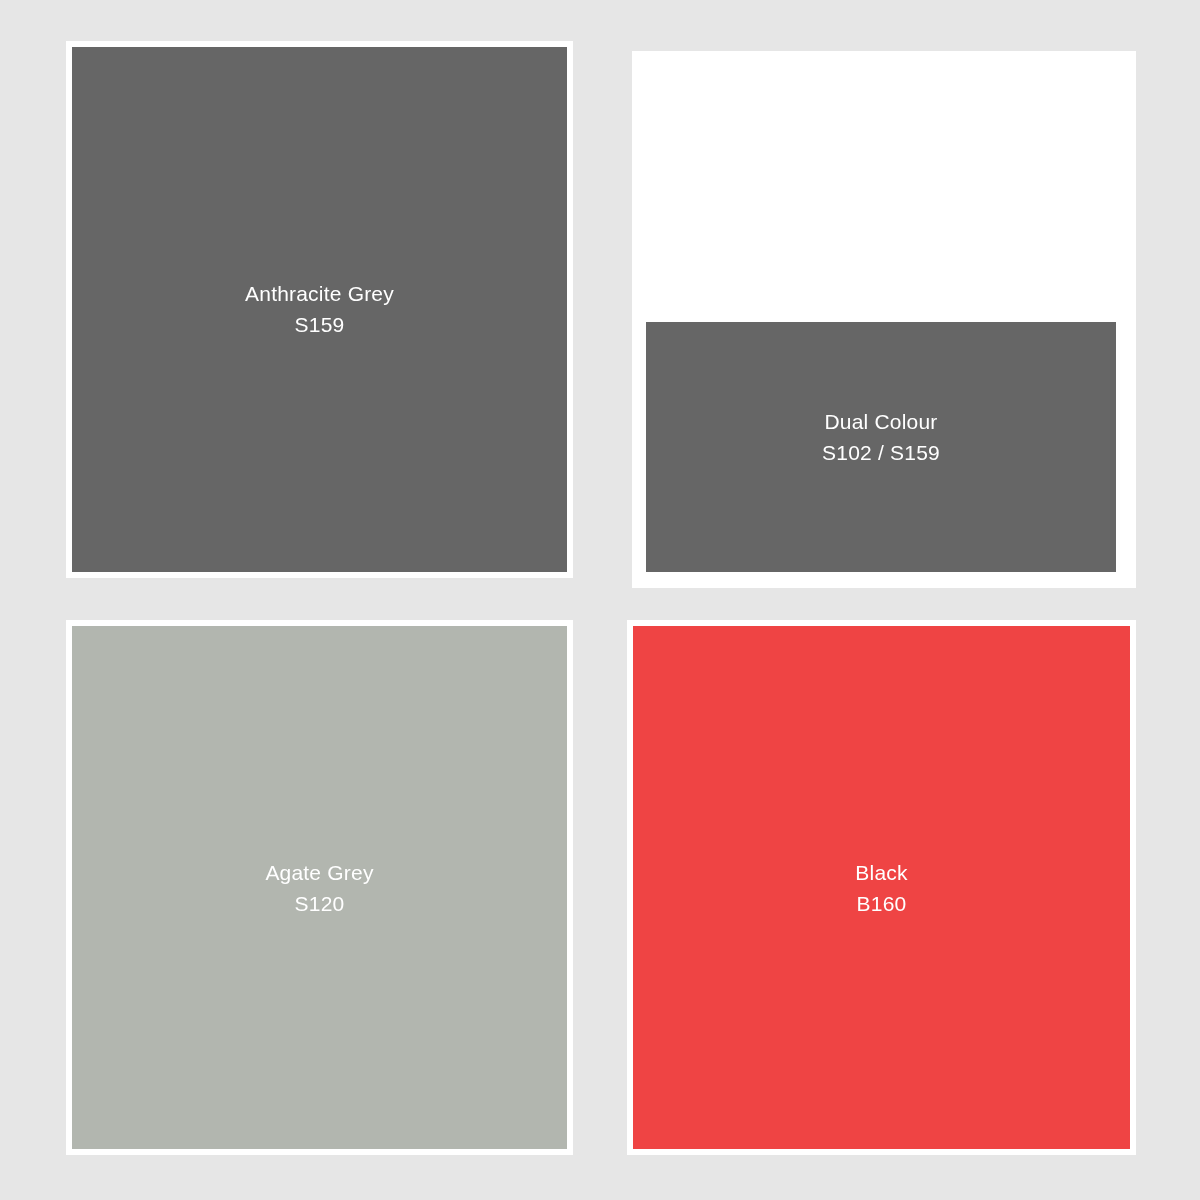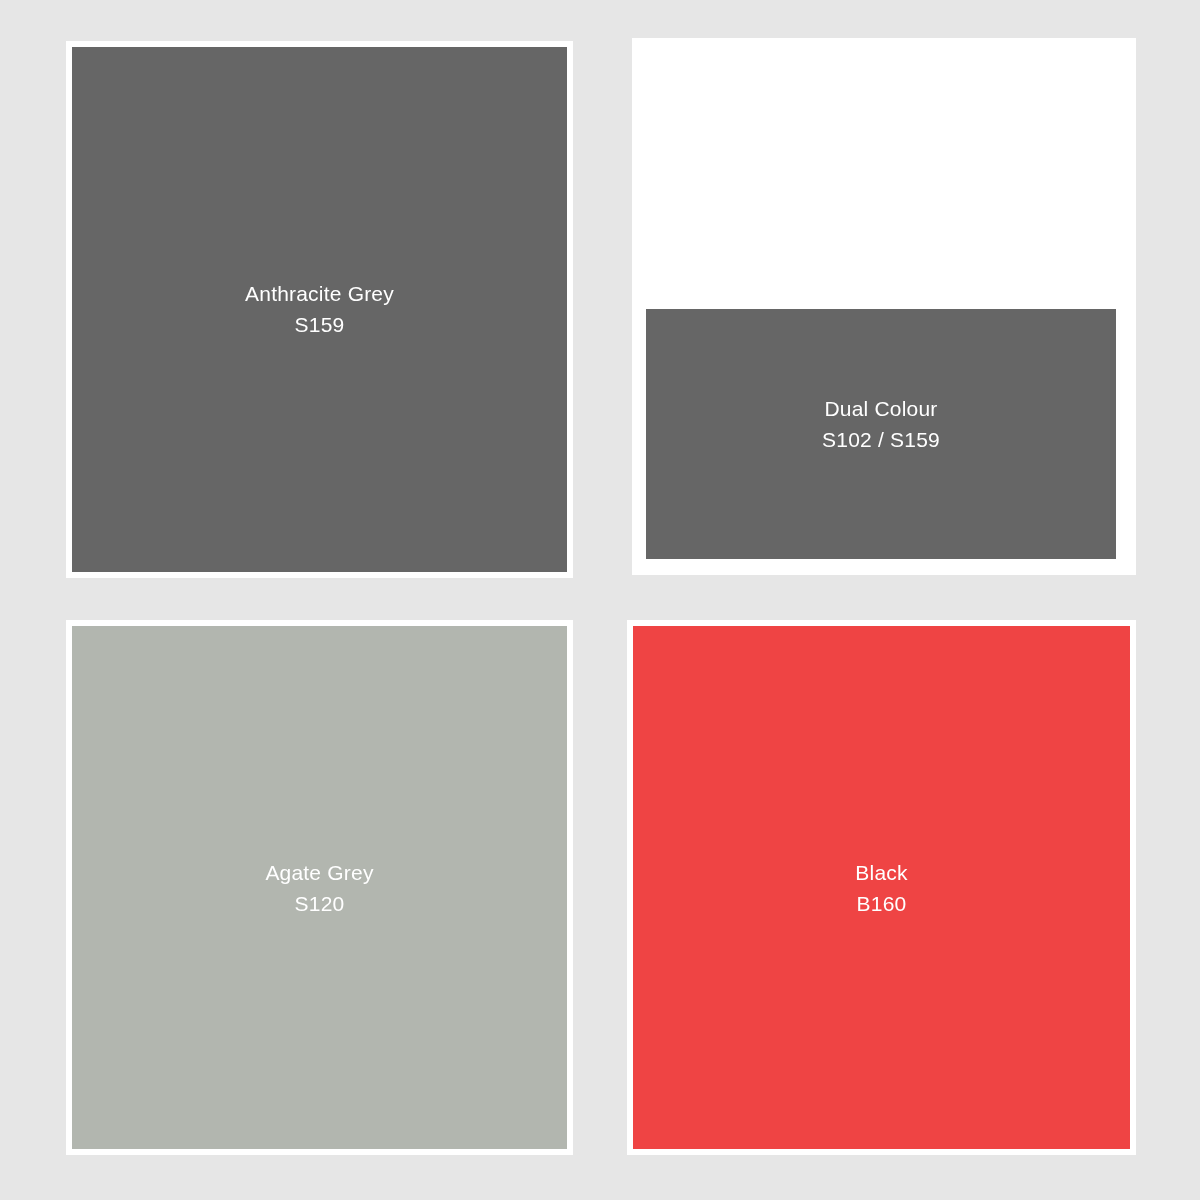--- a/index.html
+++ b/index.html
@@ -66,21 +66,21 @@
     align-items: flex-start;
     justify-content: center;
   }
   #tile-anthracite-grey .swatch-caption {
     margin-top: 231px;
   }
 
   
   #tile-dual-colour {
     left: 632px;
-    top: 38px;
+    top: 51px;
     width: 504px;
     height: 537px;
     padding: 0;
     display: block;
   }
   #tile-dual-colour .swatch-upper {
     position: absolute;
     left: 0;
     top: 0;
     width: 504px;

